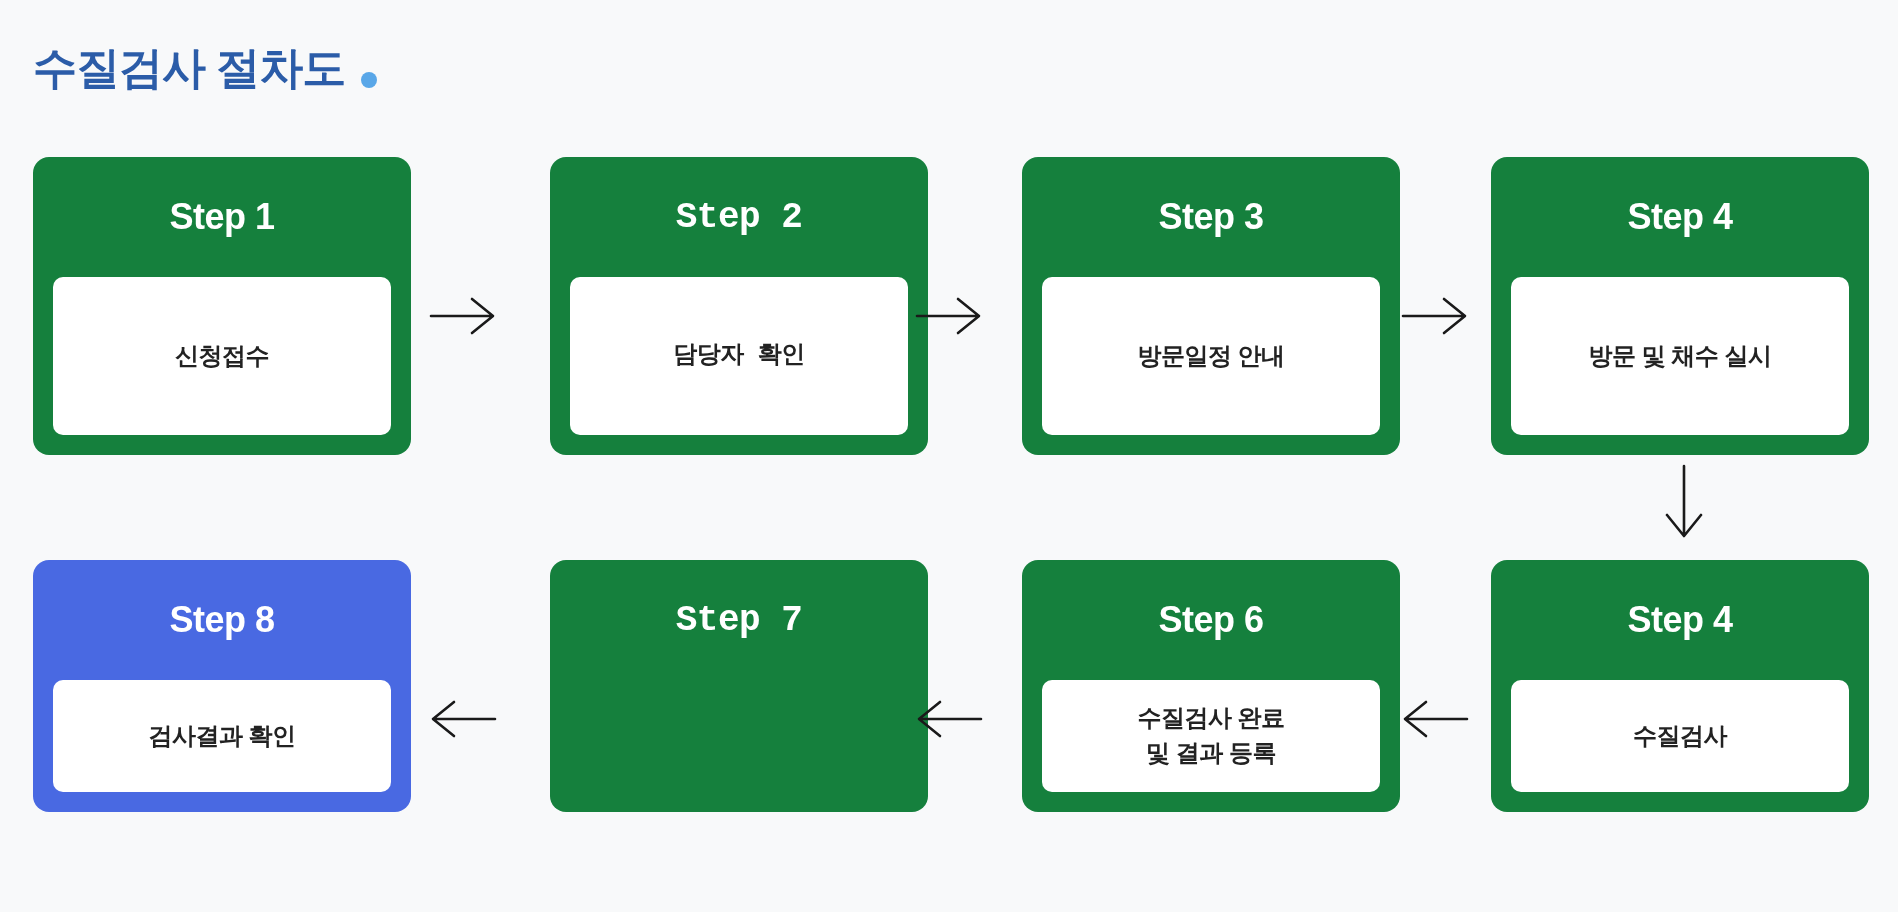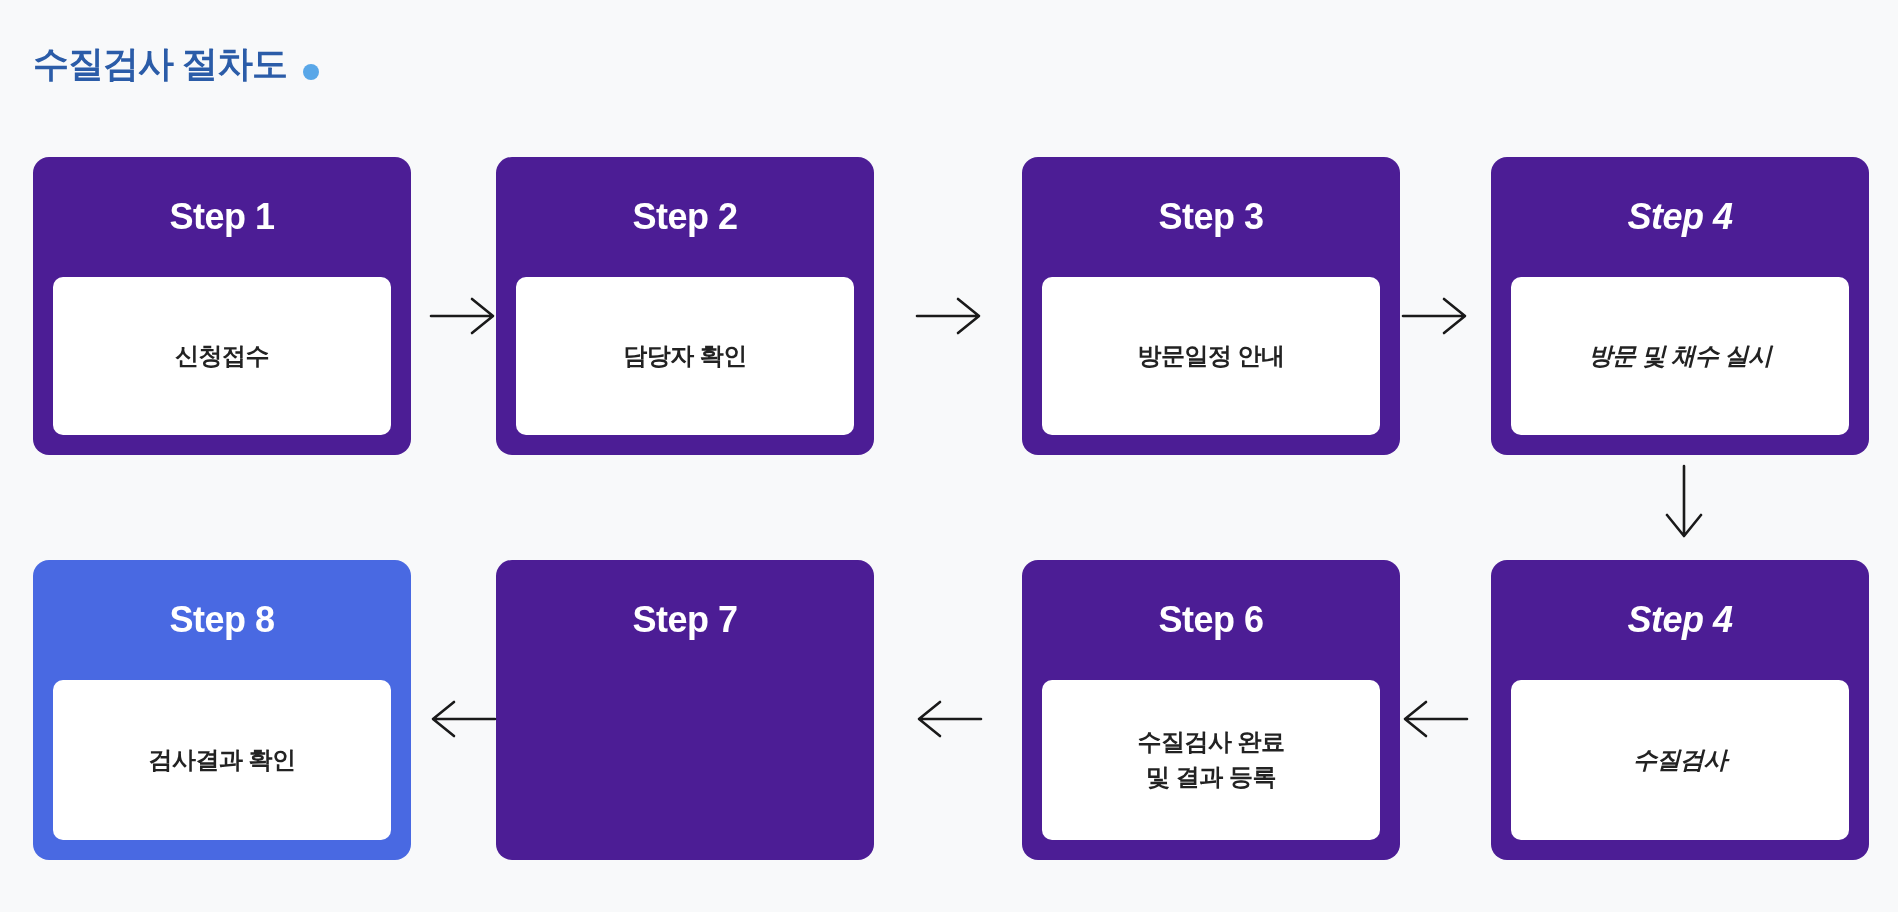--- a/index.html
+++ b/index.html
@@ -15,47 +15,47 @@
   
   .title-row {
     position: absolute;
     left: 33px;
     top: 44px;
     display: flex;
     align-items: flex-end;
     gap: 16px;
   }
   .title-text {
-    font-size: 36px;
+    font-size: 44px;
     font-weight: 700;
     color: #2B5CA8;
     letter-spacing: -1px;
     line-height: 1.1;
   }
   .title-dot {
     width: 16px;
     height: 16px;
     border-radius: 50%;
     background: #59A7E8;
     margin-bottom: 4px;
   }
 
   
   .card {
     position: absolute;
     width: 378px;
     border-radius: 16px;
-    background: #4c1d95;
+    background: #15803d;
   }
   .card.r1 { top: 157px; height: 298px; }
-  .card.r2 { top: 560px; height: 300px; }
+  .card.r2 { top: 560px; height: 252px; }
   .c0 { left: 33px; }
-  .c1 { left: 496px; }
+  .c1 { left: 550px; font-family: Liberation Mono, monospace; }
   .c2 { left: 1022px; }
-  .c3 { left: 1491px; font-style: italic; }
+  .c3 { left: 1491px; }
   .card.highlight { background: #4969E2; }
 
   .card-title {
     height: 120px;
     display: flex;
     align-items: center;
     justify-content: center;
     color: #FFFFFF;
     font-size: 36px;
     font-weight: 700;

